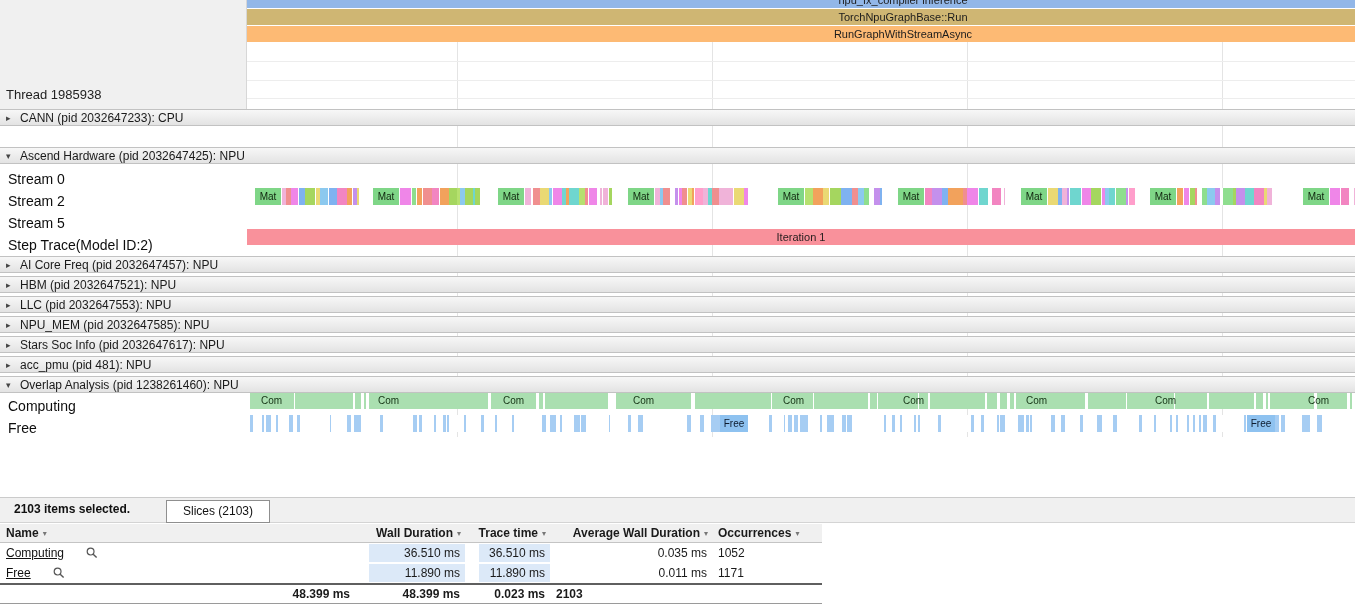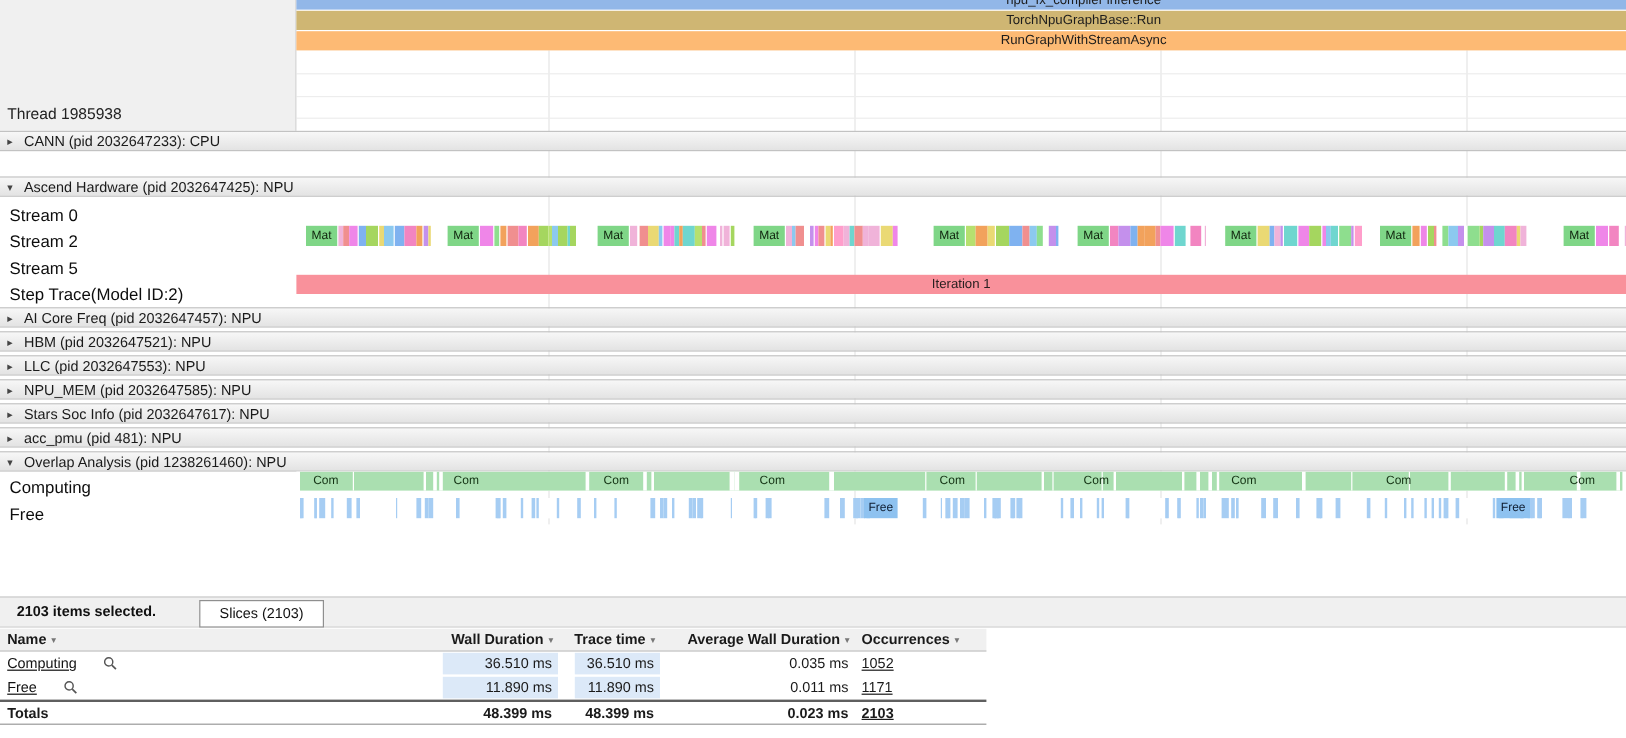--- a/index.html
+++ b/index.html
@@ -42,21 +42,21 @@
   .tab{position:absolute;left:166px;top:500px;height:23px;padding:0 16px;background:#fff;border:1px solid #8f8f8f;font-size:12px;line-height:21px;color:#111;}
 
   .table{position:absolute;top:524px;left:0;width:822px;font-size:12px;color:#1a1a1a;}
   .trow{display:grid;grid-template-columns:355px 110px 85px 162px 110px;height:20px;align-items:center;}
   .thead{background:#f0f0f0;border-bottom:1px solid #c4c4c4;font-weight:bold;height:19px;}
   .h-l{display:flex;align-items:center;padding-left:6px;}
   .h-r{display:flex;justify-content:flex-end;align-items:center;padding-right:4px;}
   .sort{font-size:8px;color:#777;margin-left:4px;font-weight:normal;}
   .c-name{padding-left:6px;display:flex;align-items:center;}
   .c-r{text-align:right;padding-right:5px;}
-  .c-occ{padding-left:6px;text-decoration:underline;}
+  .c-occ{padding-left:6px;}
   .hl{background:#dce9f8;margin-left:14px;padding-right:5px;text-align:right;line-height:18px;}
   .link{text-decoration:underline;color:#111;cursor:pointer;}
   .mag{margin-left:22px;display:inline-flex;}
   .totals{font-weight:bold;border-top:2px solid #5f5f5f;border-bottom:1px solid #9a9a9a;height:21px;}
 </style>
 </head>
 <body>
 
 <div class="page">
 
@@ -464,21 +464,20 @@
           <div class="hl">11.890 ms</div>
         </div>
       <div>
           <div class="hl">11.890 ms</div>
         </div>
       <div class="c-r">0.011 ms</div>
       <div class="c-occ">1171</div>
     </div>
 
     <div class="trow totals">
-      <div class="c-name">Totals</div>
       <div class="c-r">48.399 ms</div>
       <div class="c-r">48.399 ms</div>
       <div class="c-r">0.023 ms</div>
       <div class="c-occ">2103</div>
     </div>
   </div>
 
 </div>
 
 </body></html>

